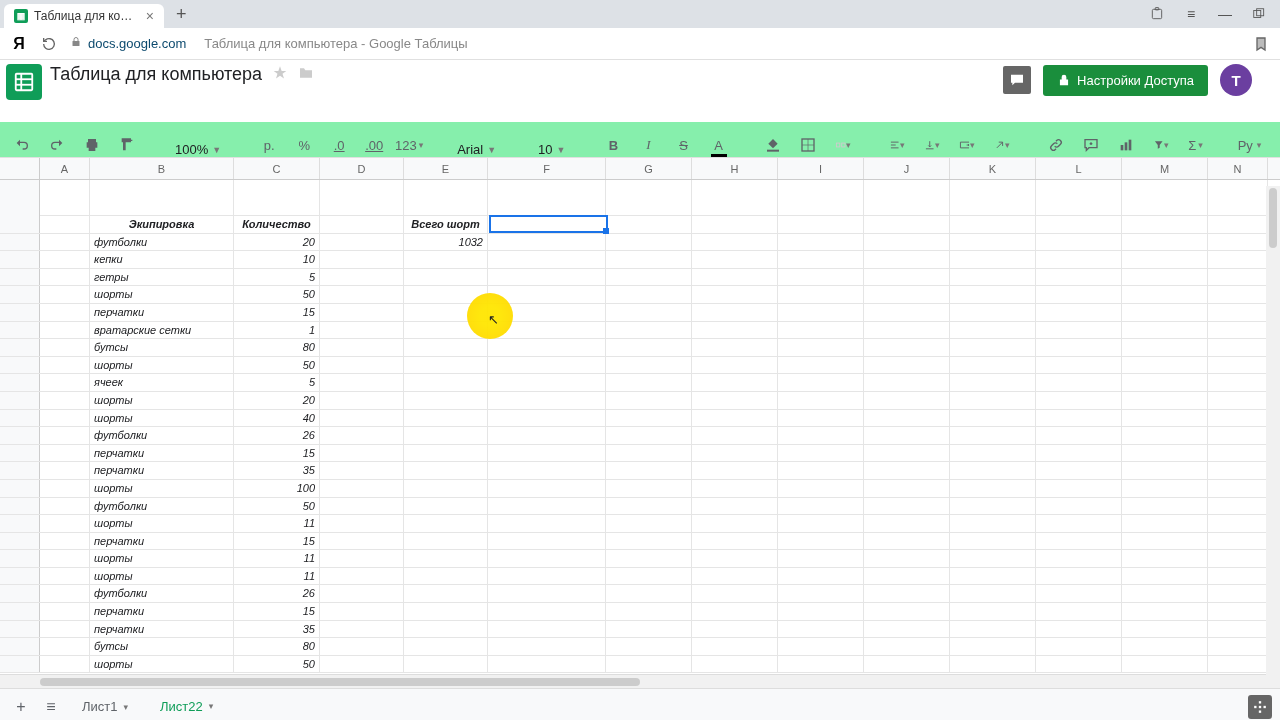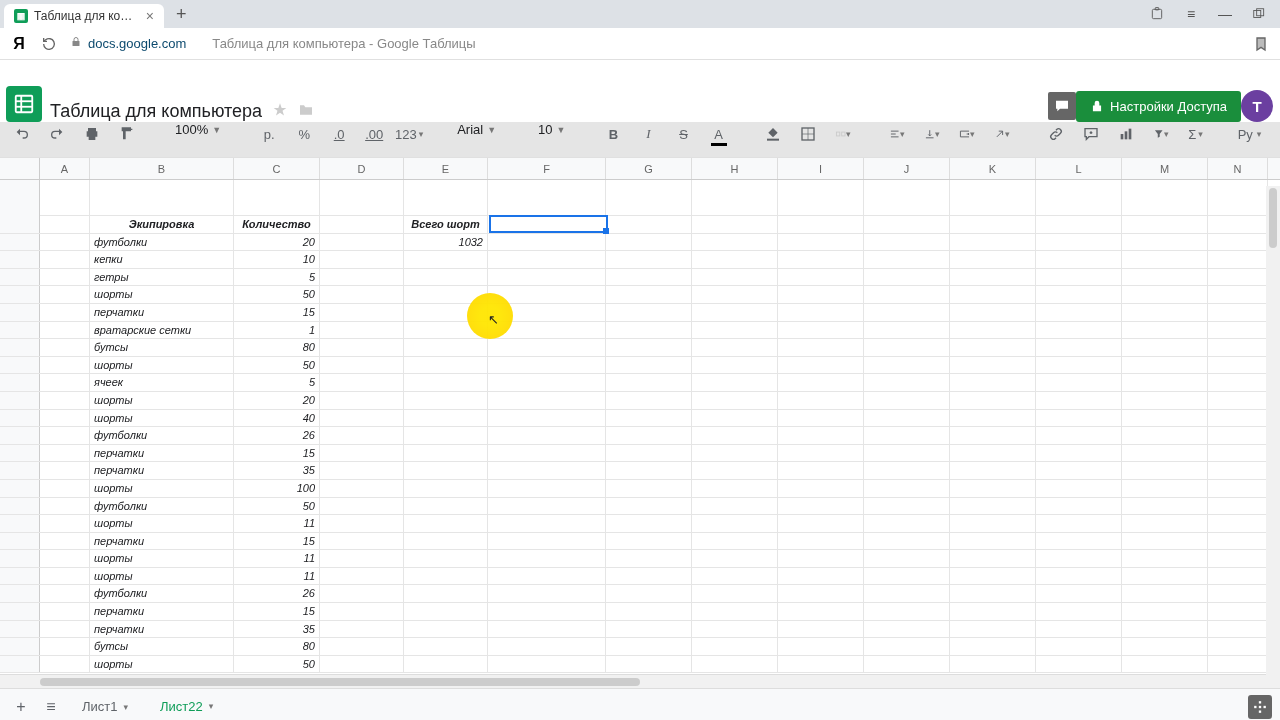--- a/index.html
+++ b/index.html
@@ -13,42 +13,42 @@
   .win-controls { margin-left: auto; display: flex; gap: 16px; padding-right: 8px; align-items: center; }
   .win-btn { width: 18px; height: 18px; display: flex; align-items: center; justify-content: center; color: #555; font-size: 14px; }
   .win-btn svg { width: 14px; height: 14px; stroke: #555; fill: none; stroke-width: 1.5; }
 
   .addr-bar { height: 32px; background: #fff; display: flex; align-items: center; padding: 0 10px; gap: 12px; border-bottom: 1px solid #e0e0e0; }
   .addr-icon { width: 18px; height: 18px; color: #666; display: flex; align-items: center; justify-content: center; }
   .addr-icon svg { width: 16px; height: 16px; stroke: #666; fill: none; stroke-width: 2; }
   .url-box { display: flex; align-items: center; gap: 6px; font-size: 13px; }
   .lock-icon svg { width: 12px; height: 12px; fill: #888; }
   .url-host { color: #0c4a6e; }
-  .url-title { color: #888; margin-left: 20px; }
+  .url-title { color: #888; margin-left: 12px; }
   .addr-right { margin-left: auto; }
 
-  .app-header { height: 62px; background: #fff; display: flex; align-items: flex-end; padding: 4px 7px 0 6px; }
+  .app-header { height: 62px; background: #fff; display: flex; align-items: flex-start; padding: 4px 28px 0 6px; }
   .logo { width: 36px; height: 36px; background: #0f9d58; border-radius: 4px; display: flex; align-items: center; justify-content: center; color: #fff; margin-right: 8px; }
   .logo svg { width: 22px; height: 22px; fill: #fff; }
   .header-center { flex: 1; }
   .doc-title-row { display: flex; align-items: center; gap: 10px; }
   .doc-title { font-size: 18px; color: #202124; }
   .star-icon svg { width: 16px; height: 16px; fill: #ccc; }
   .folder-icon svg { width: 16px; height: 16px; fill: #ccc; }
   .menu-bar { display: flex; gap: 4px; margin-top: 4px; font-size: 13px; color: #202124; align-items: center; }
   .menu-item { padding: 2px 6px; }
   .save-status { color: #888; text-decoration: underline; margin-left: 12px; }
-  .header-right { display: flex; align-items: center; gap: 0; }
+  .header-right { display: flex; align-items: center; gap: 12px; }
   .comment-btn { width: 28px; height: 28px; background: #666; border-radius: 2px; display: flex; align-items: center; justify-content: center; }
   .comment-btn svg { width: 16px; height: 16px; fill: #fff; }
   .share-btn { background: #1a8e3c; color: #fff; padding: 8px 14px; border-radius: 3px; font-size: 13px; font-weight: 500; display: flex; align-items: center; gap: 6px; }
   .share-btn svg { width: 14px; height: 14px; fill: #fff; }
   .avatar { width: 32px; height: 32px; border-radius: 50%; background: #6b3fa0; color: #fff; display: flex; align-items: center; justify-content: center; font-weight: bold; font-size: 15px; }
 
-  .toolbar { height: 36px; background: #e5e5e5; border-bottom: 1px solid #e0e0e0; display: flex; align-items: flex-start; padding: 0 10px; gap: 11px; }
+  .toolbar { height: 36px; background: #86efac; border-bottom: 1px solid #e0e0e0; display: flex; align-items: flex-end; padding: 0 10px; gap: 11px; }
   .tool-btn { min-width: 24px; height: 24px; display: flex; align-items: center; justify-content: center; color: #5f6368; font-size: 13px; border-radius: 2px; padding: 0 4px; }
   .tool-btn svg { width: 16px; height: 16px; fill: #5f6368; }
   .tool-sep { width: 1px; height: 18px; background: #ddd; margin: 0 4px; }
   .zoom-box, .font-box, .size-box { display: flex; align-items: center; gap: 4px; padding: 0 6px; font-size: 13px; }
   .dropdown-arrow { font-size: 9px; color: #777; }
   .text-color-btn { position: relative; }
   .text-color-underline { position: absolute; bottom: 0; left: 4px; right: 4px; height: 3px; background: #000; }
   .toolbar-right { margin-left: auto; }
 
   .sheet-area { position: relative; height: 516px; overflow: hidden; background: #fff; }

